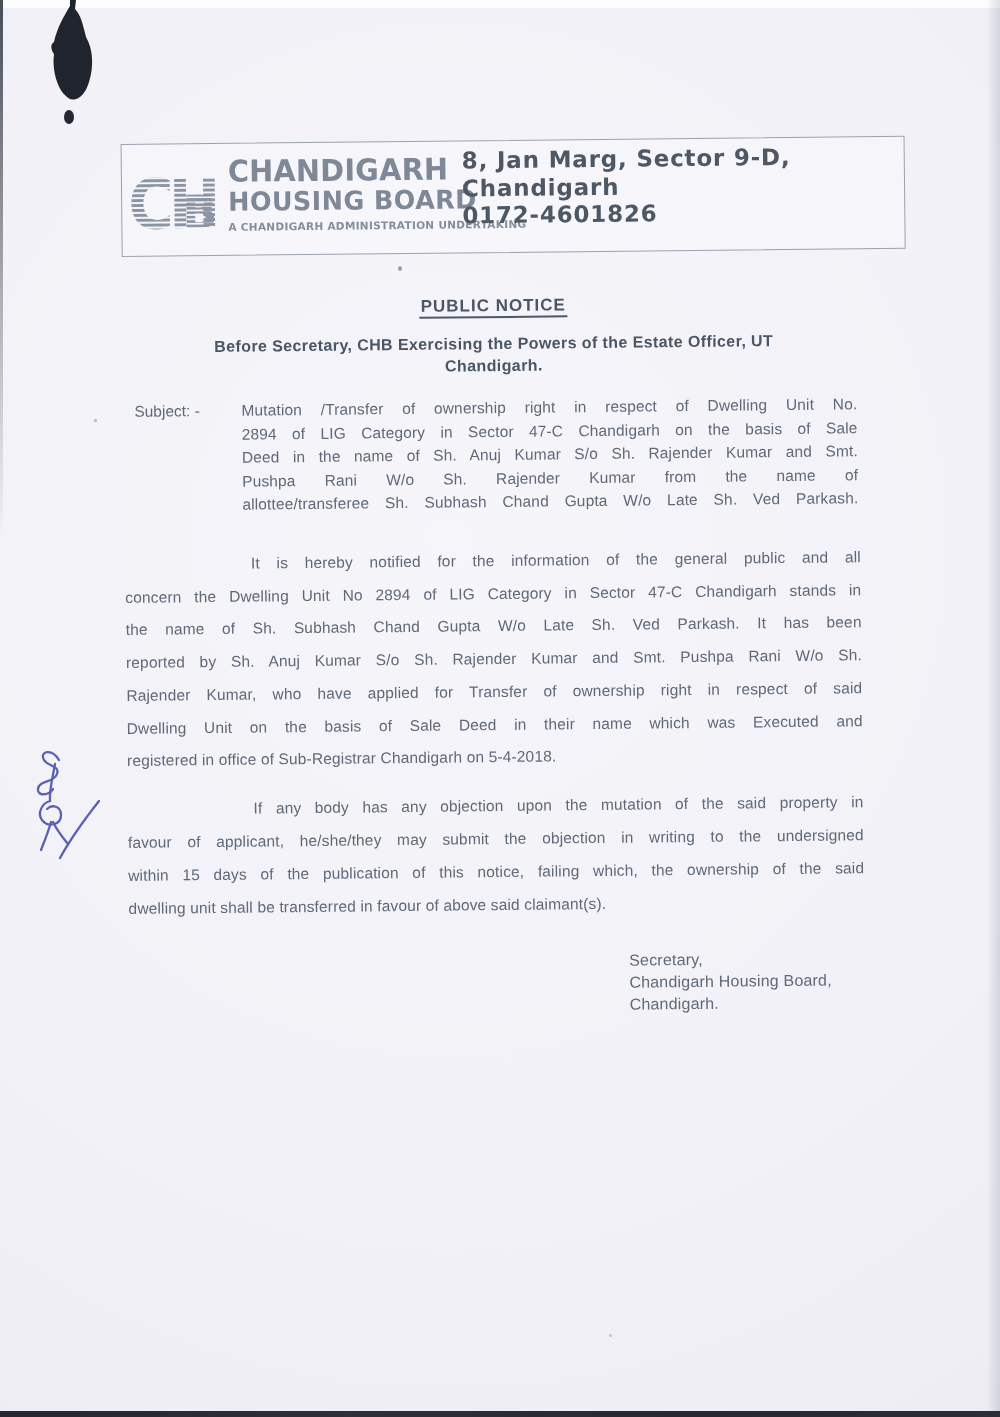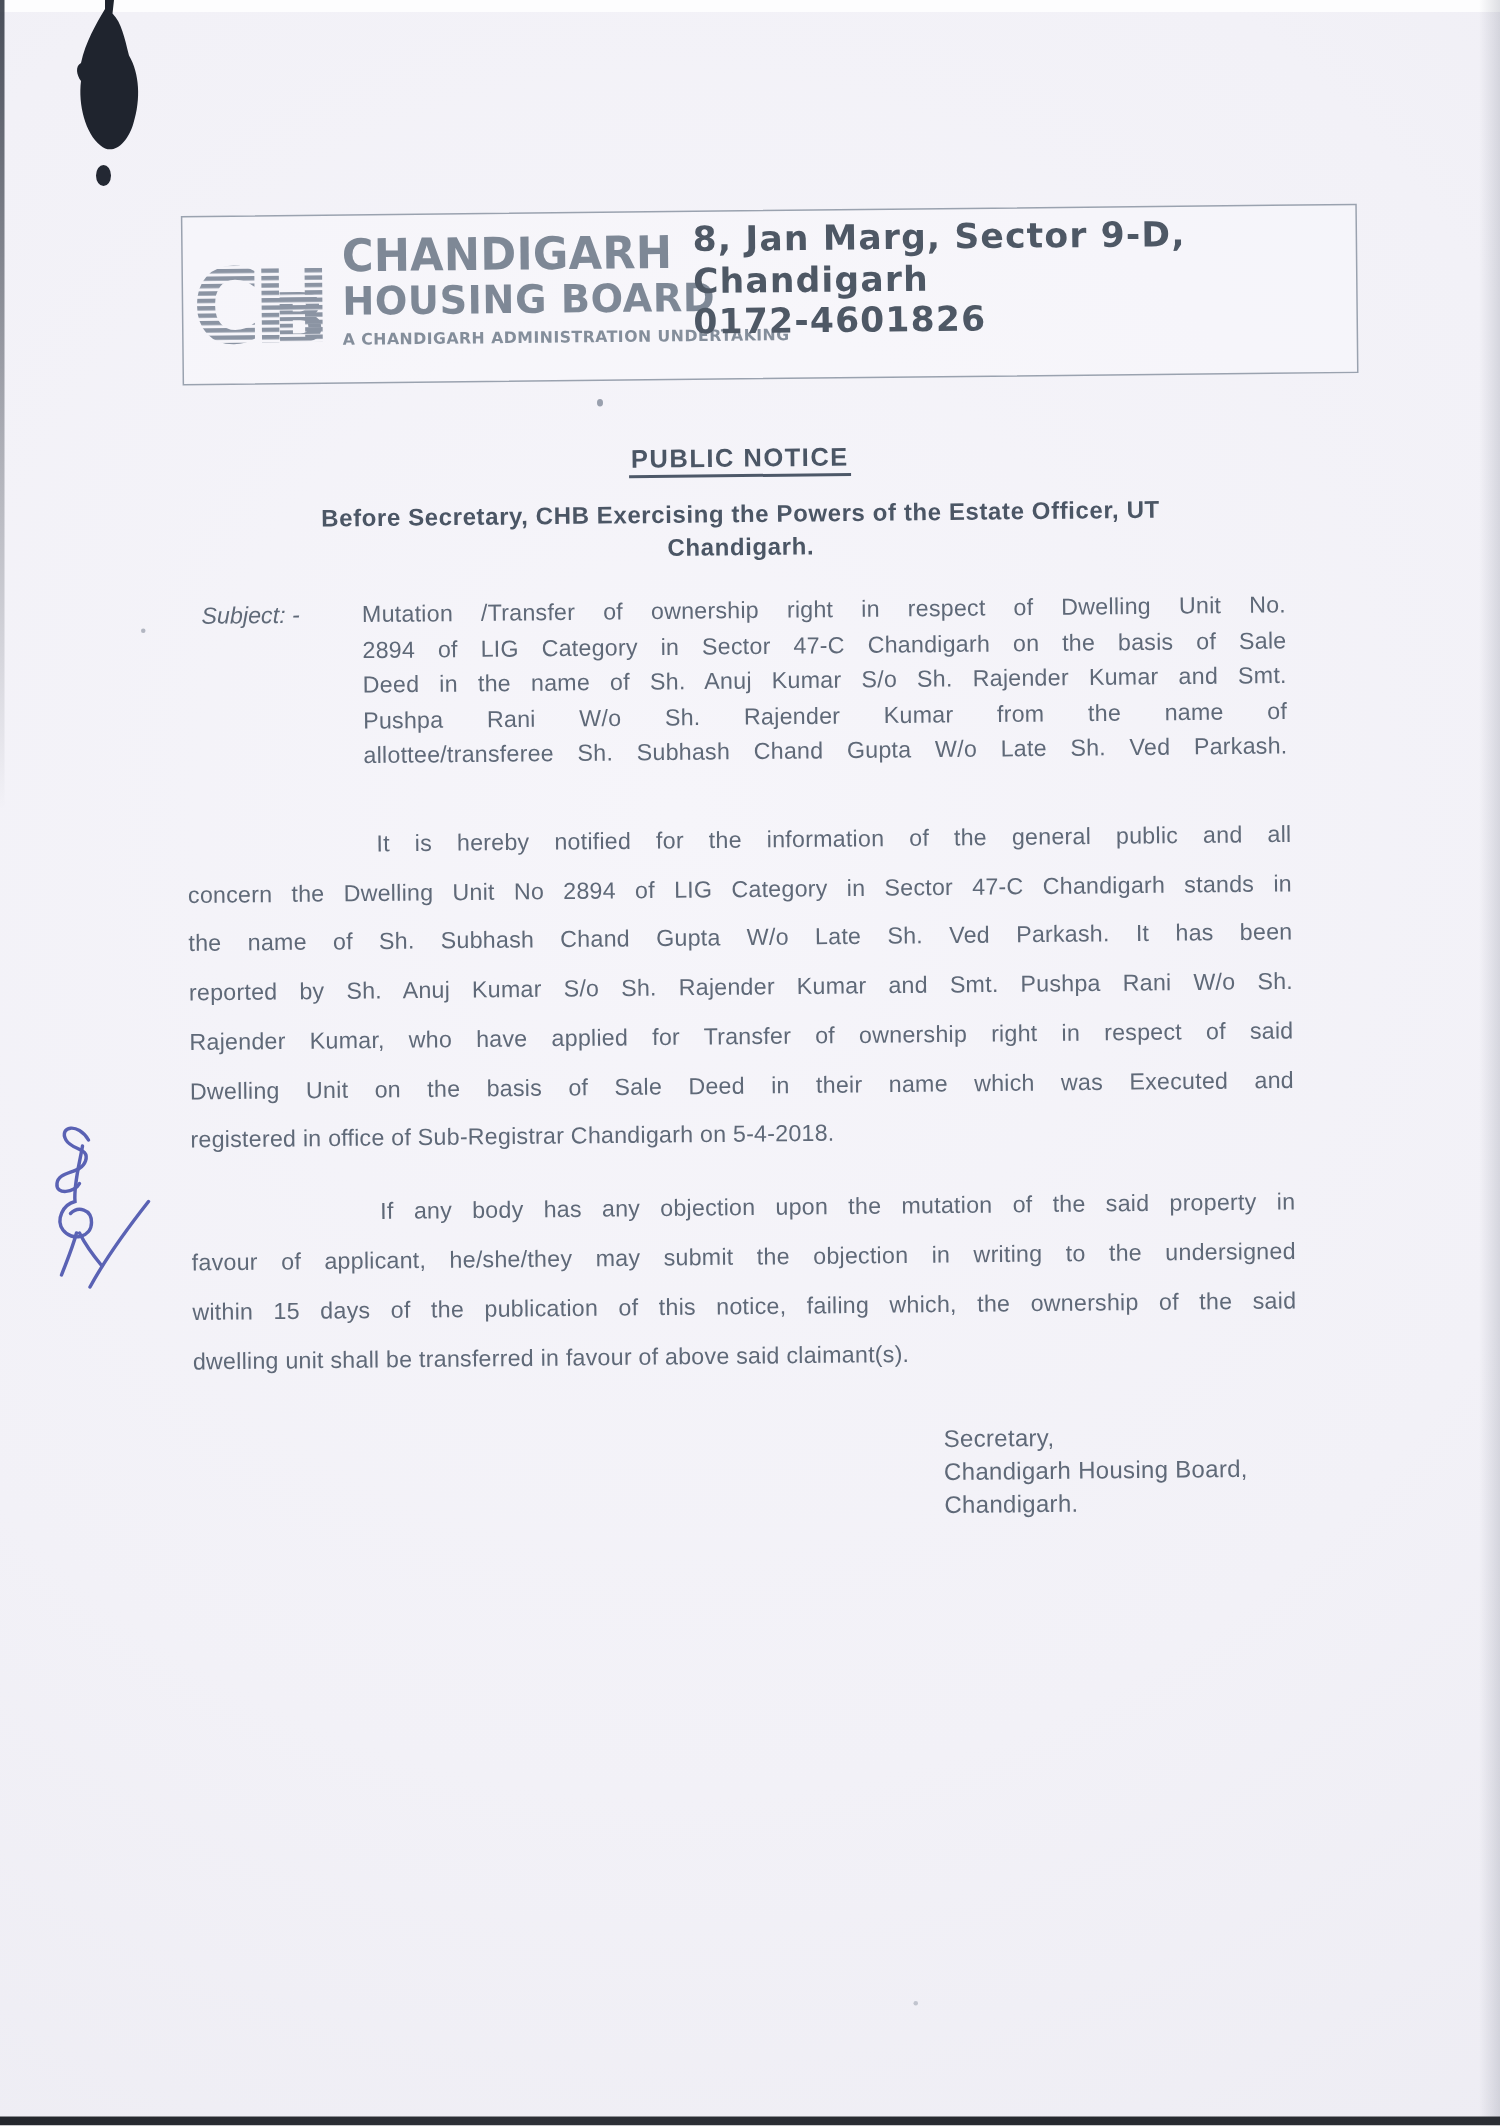--- a/index.html
+++ b/index.html
@@ -56,21 +56,21 @@
     color:#4e5865; white-space:nowrap;
   }
 
   
   .title { position:absolute; left:13px; top:296px; width:960px; text-align:center;
            font-weight:bold; font-size:17px; letter-spacing:1px; color:#4b5665; }
   .title span { border-bottom:2px solid #4d5868; padding:0 1px 1px; }
   .heading { position:absolute; left:13px; top:333px; width:960px; text-align:center;
              font-weight:bold; font-size:16px; line-height:21.5px; letter-spacing:0.4px; color:#4b5665; }
 
-  .subject-label { position:absolute; left:133px; top:396px; font-size:15.5px; line-height:23.5px;font-style:italic; }
+  .subject-label { position:absolute; left:133px; top:396px; font-size:15.5px; line-height:23.5px; }
   .subject-lines { position:absolute; left:240px; top:396px; width:616px; font-size:15.5px; line-height:23.5px; letter-spacing:0.15px; }
 
   .para { position:absolute; font-size:15.5px; letter-spacing:0.15px; }
   .para1 { left:122px; top:545px; width:736px; line-height:32.7px; }
   .para2 { left:122px; top:789px; width:736px; line-height:33px; }
   .indent { padding-left:126px; }
 
   .jl { text-align:justify; text-align-last:justify; }
   .ll { text-align:left; }
 

